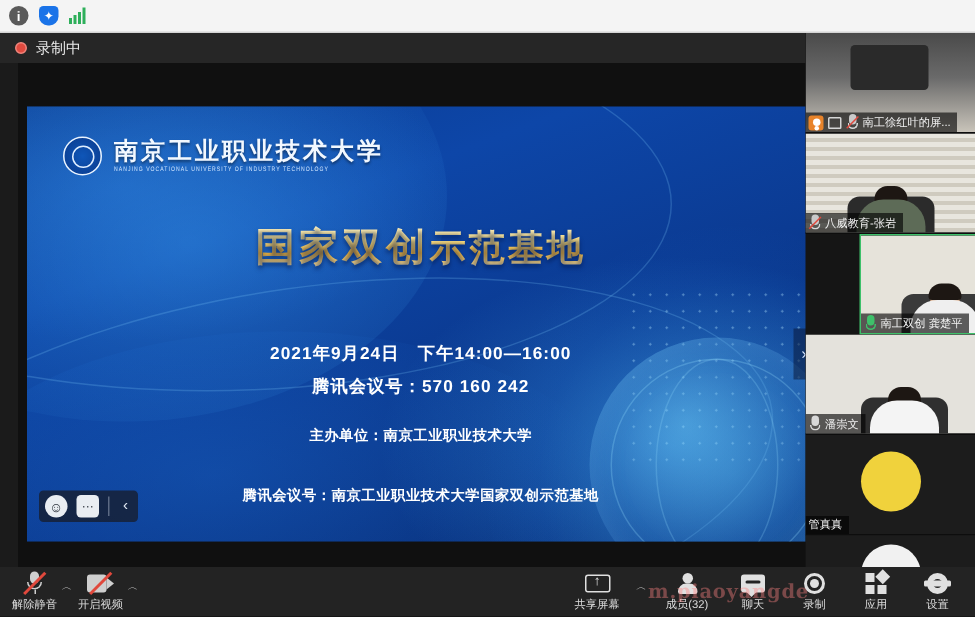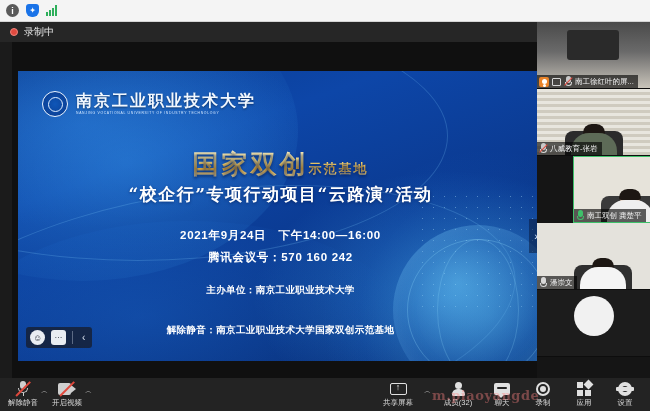--- a/index.html
+++ b/index.html
@@ -107,21 +107,21 @@
   #uni-en{ font-size:3.4px; color:#cfe5ff; letter-spacing:.7px; margin-top:2px;
            transform:scaleY(1.25); transform-origin:left; }
 
   
   #title1{ position:absolute; left:0; right:0; top:76px; text-align:center;
            font-family:"DejaVu Serif","Liberation Serif",serif; font-weight:bold;
            font-size:26px; letter-spacing:3px;
            background:linear-gradient(180deg,#fff6cf 6%,#ffe487 38%,#f0b53a 62%,#fff3c4 96%);
            -webkit-background-clip:text; background-clip:text; color:transparent;
            text-shadow:0 2px 3px rgba(0,20,70,.55); }
-  #title1 .small{ font-size:13px; letter-spacing:2px; }
+  #title1 .small{ font-size:24px; letter-spacing:2px; }
   #title2{ position:absolute; left:0; right:0; top:112px; text-align:center;
            font-family:"DejaVu Serif","Liberation Serif",serif; font-weight:bold;
            font-size:17px; color:#ffffff; letter-spacing:1.5px;
            text-shadow:0 1px 3px rgba(0,25,80,.6); }
 
   #dateline{ position:absolute; left:0; right:0; top:157px; text-align:center;
              font-size:11.5px; font-weight:bold; color:#fff; letter-spacing:.7px; }
   #meetingno{ position:absolute; left:0; right:0; top:179px; text-align:center;
              font-size:11.5px; font-weight:bold; color:#fff; letter-spacing:.7px; }
 
@@ -314,27 +314,26 @@
       <span class="crest"></span>
       <span class="uni-wrap">
         <span id="uni-cn">南京工业职业技术大学</span>
         <span id="uni-en">NANJING VOCATIONAL UNIVERSITY OF INDUSTRY TECHNOLOGY</span>
       </span>
     </div>
 
     <div id="title1">
       <span>国家双创</span><span class="small">示范基地</span>
     </div>
-    <div id="title2">“校企行”专项行动项目“云路演”活动</div>
 
     <div id="dateline">2021年9月24日　下午14:00—16:00</div>
     <div id="meetingno">腾讯会议号：570 160 242</div>
 
     <div class="org-line" id="org1">主办单位：南京工业职业技术大学</div>
-    <div class="org-line" id="org3">解除静音：南京工业职业技术大学国家双创示范基地</div>
+    <div class="org-line" id="org3">腾讯会议号：南京工业职业技术大学国家双创示范基地</div>
 
     <div id="slide-tools">
       <span class="st-btn">☺</span>
       <span class="st-btn st-chat">···</span>
       <span class="st-sep"></span>
       <span class="st-collapse">‹</span>
     </div>
 
     <div id="next-arrow">›</div>
   </div>
@@ -413,20 +412,28 @@
     </div>
     <div class="namebar">
       <span class="mic">
           <span class="cap"></span>
           <span class="base"></span>
         </span>
       <span class="nm">潘崇文</span>
     </div>
   </div>
 
+  <div class="tile">
+    <div class="bg" style="background:#1c1c1c">
+      <div class="avatar-circle" style="background:#f0d23c"></div>
+    </div>
+    <div class="namebar">
+      <span class="nm">管真真</span>
+    </div>
+  </div>
 
   <div class="tile">
     <div class="bg" style="background:#1c1c1c">
       <div class="avatar-circle" style="background:#f1f1f1; top:42%"></div>
     </div>
   </div>
 </div>
 
 <div id="toolbar">
   <div class="tl-left">

